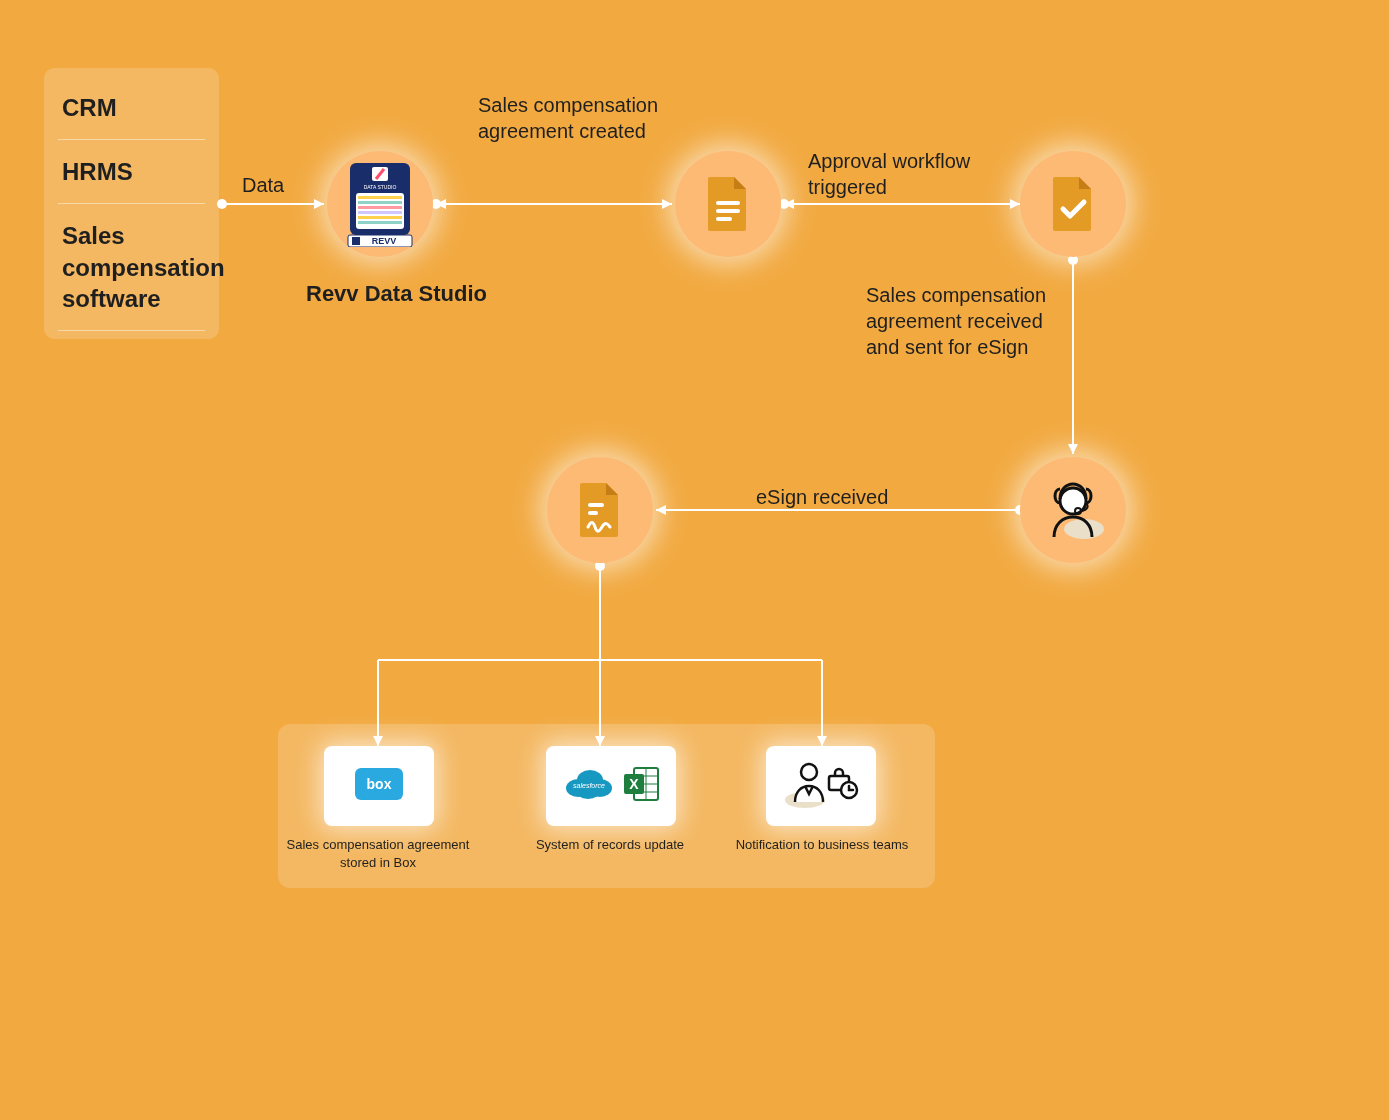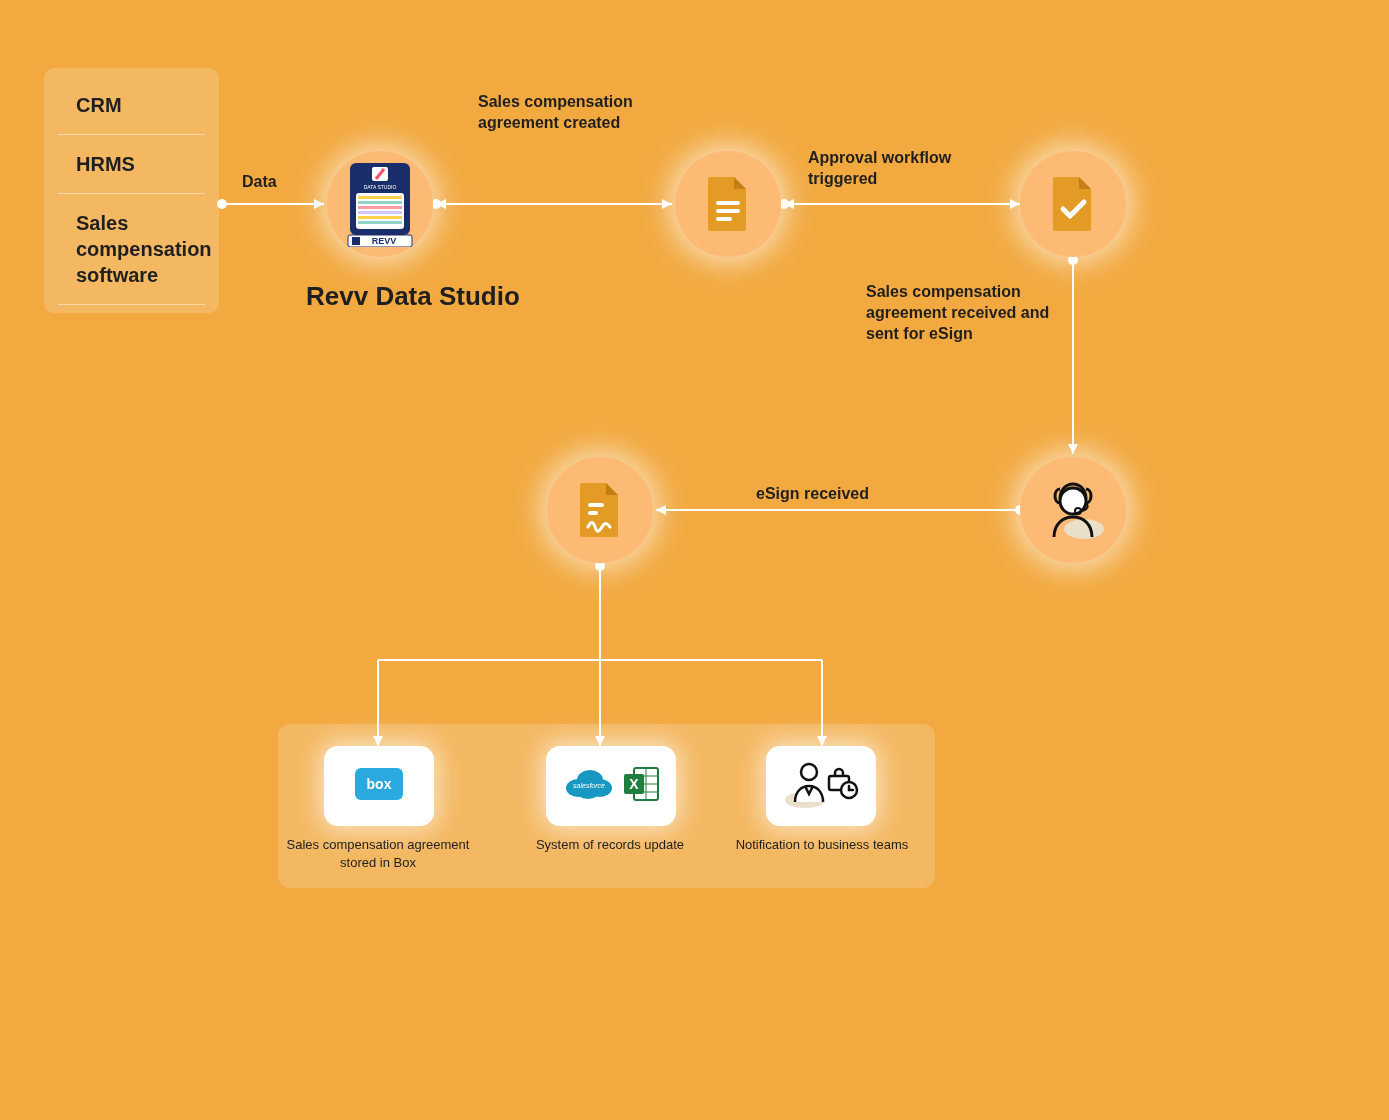--- a/index.html
+++ b/index.html
@@ -5,36 +5,36 @@
 html,body{margin:0;padding:0}
 body{
   background:#f2a940;
   font-family:-apple-system,Helvetica,Arial,sans-serif;
   width:1389px;height:1120px;position:relative;color:#1f1f1f;
 }
 .sources{
   position:absolute;left:44px;top:68px;width:175px;
   background:rgba(255,255,255,.18);border-radius:10px;padding:8px 0;
 }
-.src-item{padding:16px 32px;font-size:20px;font-weight:600;line-height:1.3}
+.src-item{padding:16px 18px;font-size:24px;font-weight:600;line-height:1.3}
 .src-sep{height:1px;background:rgba(255,255,255,.45);margin:0 14px}
 .node{
   position:absolute;width:106px;height:106px;border-radius:50%;
   background:#fdba74;box-shadow:0 0 30px 6px rgba(255,255,255,.65);
 }
 .node .inner{position:absolute;inset:0;display:flex;align-items:center;justify-content:center}
 .nlabel{position:absolute;font-size:20px;font-weight:700;line-height:1.3}
-.arrow-label{position:absolute;font-size:16px;font-weight:700;line-height:1.3}
-.big-label{font-size:26px}
+.arrow-label{position:absolute;font-size:20px;font-weight:400;line-height:1.3}
+.big-label{font-size:22px}
 .outputs{
   position:absolute;left:278px;top:724px;width:657px;height:164px;
   background:rgba(255,255,255,.18);border-radius:12px;
 }
 .ocard{
-  position:absolute;width:110px;height:80px;background:#fff;border-radius:14px;
+  position:absolute;width:110px;height:80px;background:#fff;border-radius:8px;
   box-shadow:0 0 26px 4px rgba(255,255,255,.65);
   display:flex;align-items:center;justify-content:center;gap:6px;
 }
 .olabel{position:absolute;width:200px;text-align:center;font-size:13px;font-weight:500;line-height:1.35}
 svg.connectors{position:absolute;left:0;top:0;pointer-events:none}
 .dot{fill:#fff}
 .line{stroke:#fff;stroke-width:2;fill:none}
 .ahead{fill:#fff}
 </style>
 </head>

